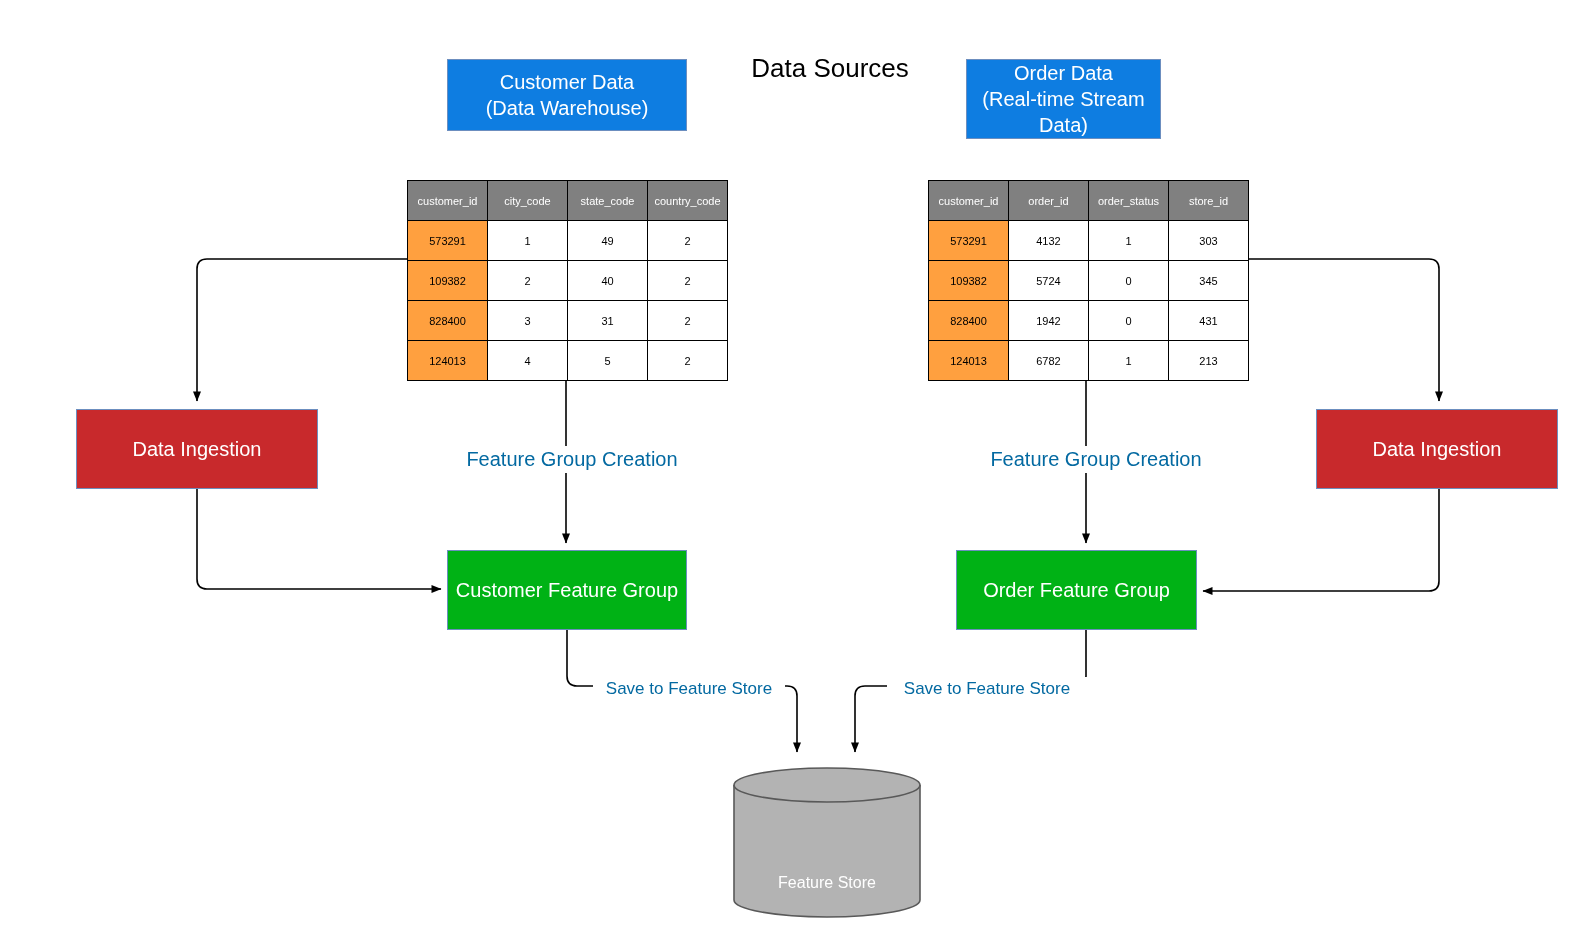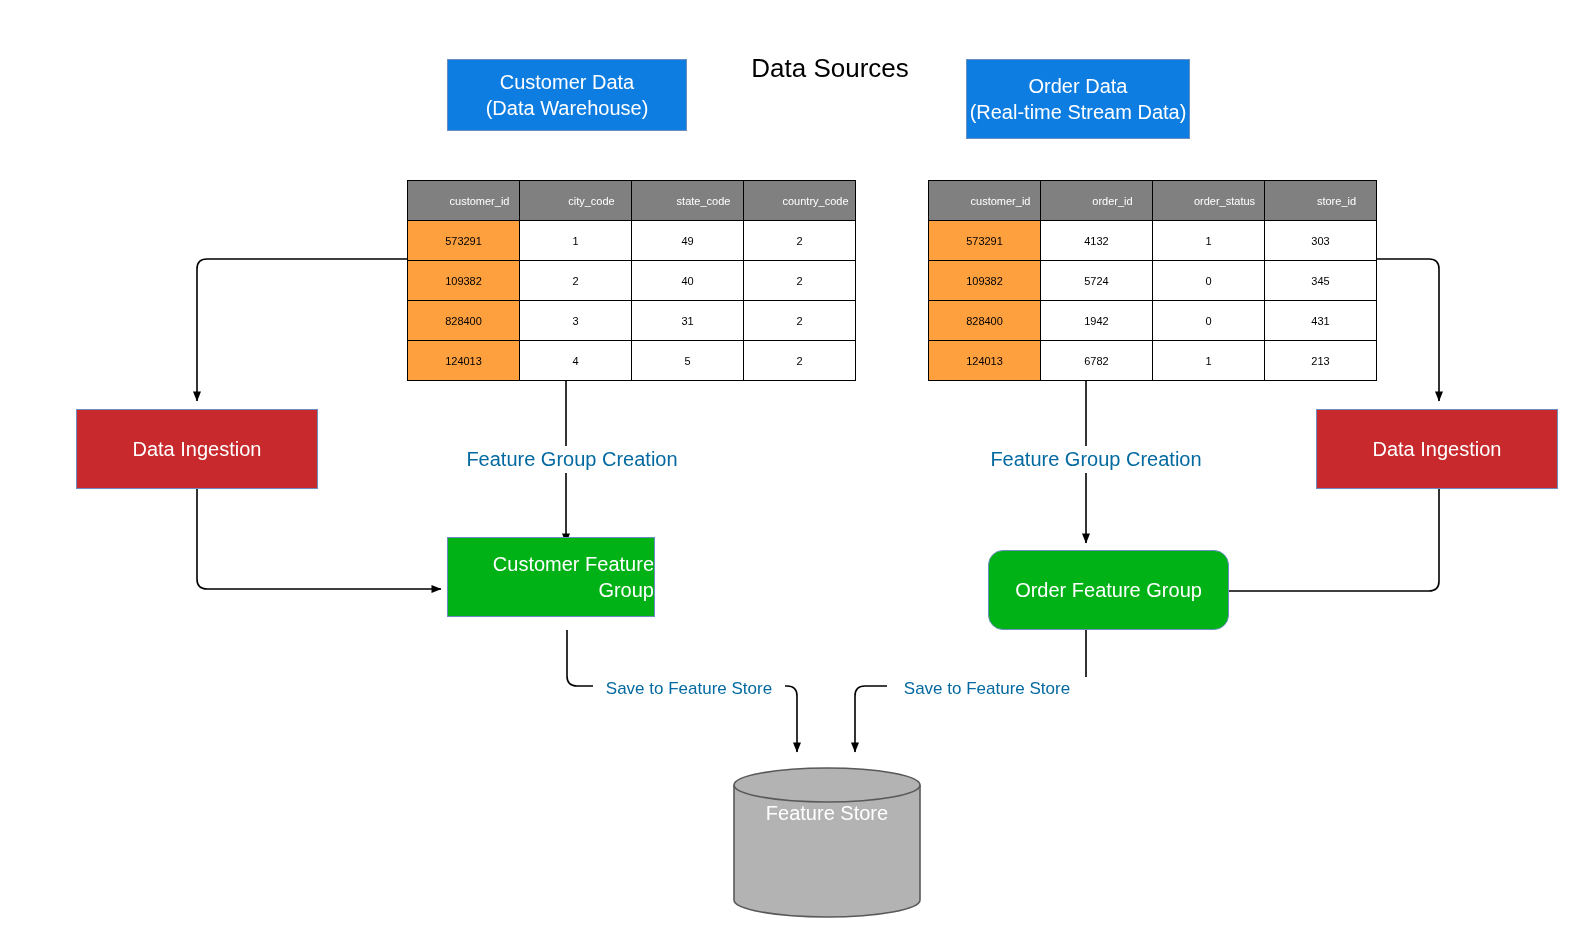--- a/index.html
+++ b/index.html
@@ -62,32 +62,31 @@
     height: 39px;
     text-align: center;
     vertical-align: middle;
     padding: 0;
     overflow: hidden;
   }
   table.data-table th {
     background: #808080;
     color: #ffffff;
     font-weight: normal;
-    padding-left: 32px;
   }
   table.data-table td { background: #ffffff; color: #000; }
   table.data-table td.key-cell { background: #FFA03F; }
   #customer-table { left: 387px; top: 180px; }
   #order-table { left: 908px; top: 180px; }
   .cyl-label {
     position: absolute;
-    left: 722px; top: 802px; width: 170px;
+    left: 722px; top: 874px; width: 170px;
     text-align: center;
     color: #ffffff;
-    font-size: 20px;
+    font-size: 16px;
     z-index: 2;
   }
 </style>
 </head>
 <body>
 
 <div id="canvas">
 
   <svg id="edges" width="1593" height="952" viewBox="0 0 1593 952">
     <defs>
@@ -109,21 +108,21 @@
     <g>
       <path d="M 714 785 L 714 900 A 93 17 0 0 0 900 900 L 900 785" fill="#B3B3B3" stroke="#595959" stroke-width="1.6"></path>
       <ellipse cx="807" cy="785" rx="93" ry="17" fill="#B3B3B3" stroke="#595959" stroke-width="1.6"></ellipse>
     </g>
   </svg>
 
   <div class="diagram-title">Data Sources</div>
 
   <div class="node src-node" style="left:427px; top:59px; width:240px; height:72px;">Customer Data
 (Data Warehouse)</div>
-  <div class="node src-node" style="left:946px; top:59px; width:224px; height:80px;">Order Data
+  <div class="node src-node" style="left:946px; top:59px; width:195px; height:80px;">Order Data
 (Real-time Stream Data)</div>
 
   <table class="data-table" id="customer-table" data-table="customer">
     <thead>
         <tr>
           <th>customer_id</th>
           <th>city_code</th>
           <th>state_code</th>
           <th>country_code</th>
         </tr>
@@ -188,22 +187,22 @@
           <td>6782</td>
           <td>1</td>
           <td>213</td>
         </tr>
       </tbody>
   </table>
 
   <div class="node ingest-node" style="left:56px; top:409px; width:242px; height:80px;">Data Ingestion</div>
   <div class="node ingest-node" style="left:1296px; top:409px; width:242px; height:80px;">Data Ingestion</div>
 
-  <div class="node fg-node" style="left:427px; top:537px; width:208px; height:80px;text-align:right;">Customer Feature Group</div>
-  <div class="node fg-node" style="left:968px; top:550px; width:241px; height:80px;border-radius:15px;">Order Feature Group</div>
+  <div class="node fg-node" style="left:427px; top:550px; width:240px; height:80px;">Customer Feature Group</div>
+  <div class="node fg-node" style="left:936px; top:550px; width:241px; height:80px;">Order Feature Group</div>
 
   <div class="edge-label creation-label" style="left:436px; top:446px; width:224px;">Feature Group Creation</div>
   <div class="edge-label creation-label" style="left:960px; top:446px; width:224px;">Feature Group Creation</div>
   <div class="edge-label save-label" style="left:573px; top:677px; width:184px;">Save to Feature Store</div>
   <div class="edge-label save-label" style="left:867px; top:677px; width:192px;">Save to Feature Store</div>
 
   <div class="cyl-label">Feature Store</div>
 
 </div>
 

